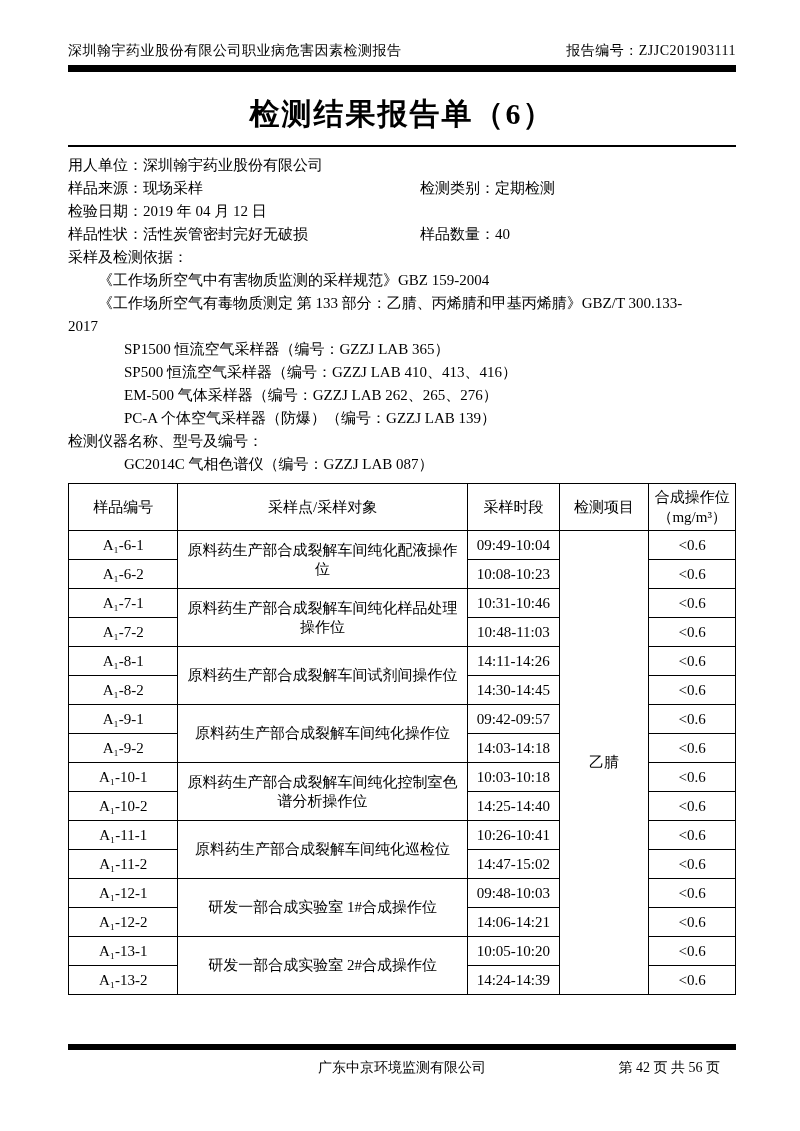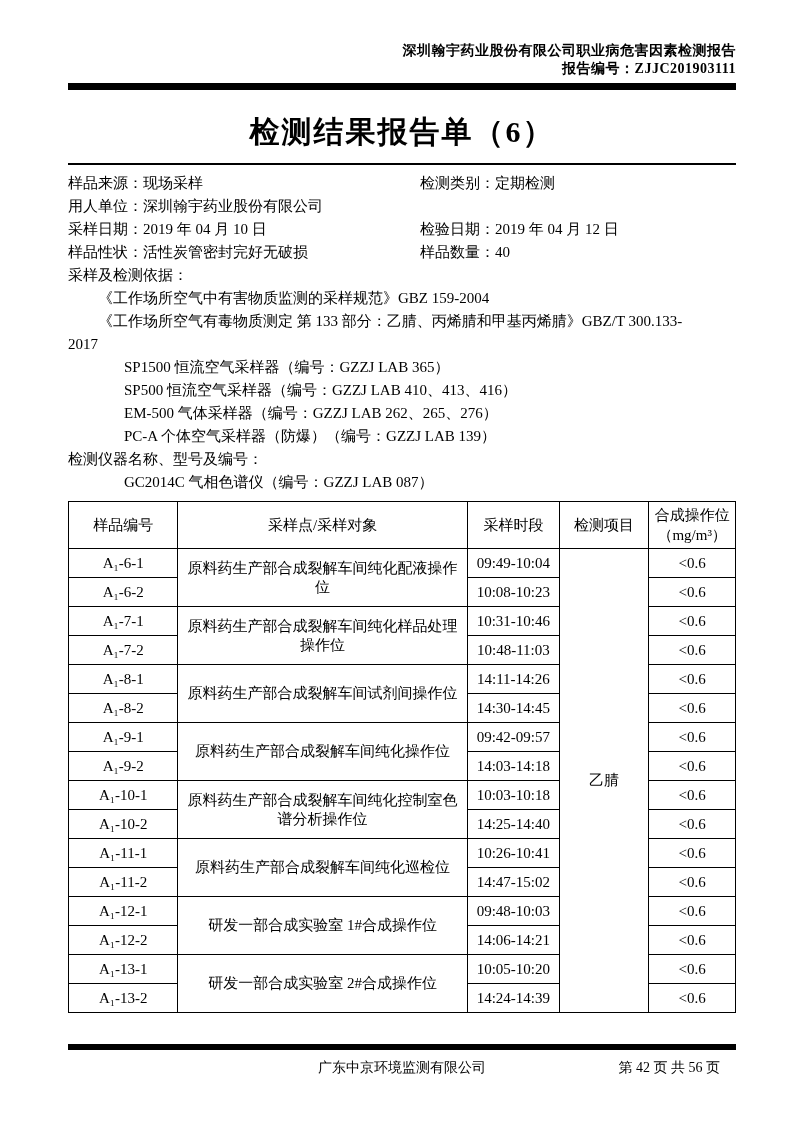--- a/index.html
+++ b/index.html
@@ -6,21 +6,21 @@
   html,body { background:#e8e8e8; }
   .page {
     position:relative; width:800px; height:1131px; margin:0 auto;
     background:#ffffff; color:#000;
     font-family:"Liberation Serif","DejaVu Serif",serif;
     overflow:hidden;
   }
   .content { margin-left:68px; width:668px; }
   .page-header {
     display:flex; justify-content:space-between; align-items:flex-end;
-    padding-top:42px; font-size:14px; font-weight:bold; letter-spacing:0.5px;flex-direction:column;
+    padding-top:42px; font-size:14px; font-weight:normal; letter-spacing:0.5px;
   }
   .header-bar { height:7px; background:#000; margin-top:5px; }
   .doc-title { text-align:center; font-size:30px; font-weight:bold; margin-top:22px; letter-spacing:2px; }
   .title-rule { border-bottom:2px solid #000; margin-top:10px; }
   .info { margin-top:7px; font-size:15px; }
   .info .row { display:flex; height:23px; line-height:23px; white-space:nowrap; }
   .colL { display:inline-block; width:352px; }
   .line { height:23px; line-height:23px; white-space:nowrap; }
   .ind1 { padding-left:30px; }
   .ind2 { padding-left:56px; }
@@ -48,29 +48,28 @@
       <span>深圳翰宇药业股份有限公司职业病危害因素检测报告</span>
       <span><span>报告编号：</span><span>ZJJC201903111</span></span>
     </div>
     <div class="header-bar"></div>
 
     <div class="doc-title">检测结果报告单（6）</div>
     <div class="title-rule"></div>
 
     <div class="info">
       <div class="row">
+        <span>用人单位：</span>
+          <span>深圳翰宇药业股份有限公司</span>
+      </div>
+      <div class="row">
         <span class="colL"><span>样品来源：</span><span>现场采样</span></span>
         <span><span>检测类别：</span><span>定期检测</span></span>
       </div>
       <div class="row">
-        <span>用人单位：</span>
-          <span>深圳翰宇药业股份有限公司</span>
-      </div>
-      <div class="row">
-        <span class="colL"><span>采样日期：</span><span>2019 年 04 月 10 日</span></span>
         <span><span>检验日期：</span><span>2019 年 04 月 12 日</span></span>
       </div>
       <div class="row">
         <span class="colL"><span>样品性状：</span><span>活性炭管密封完好无破损</span></span>
         <span><span>样品数量：</span><span>40</span></span>
       </div>
 
       <div class="line">采样及检测依据：</div>
       <div>
           <div class="line ind1">《工作场所空气中有害物质监测的采样规范》GBZ 159-2004</div>

